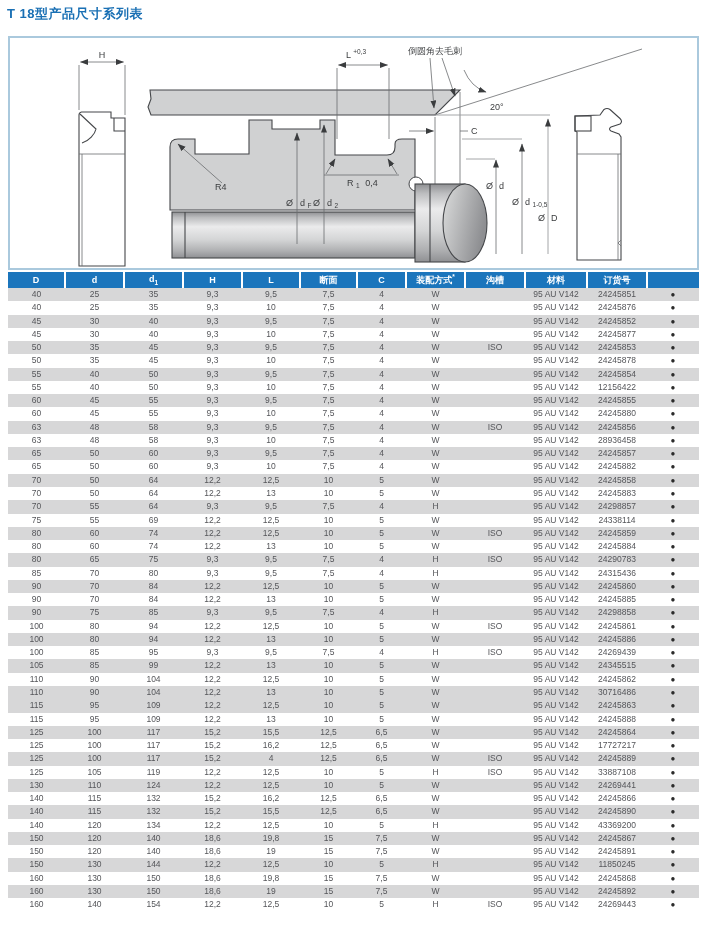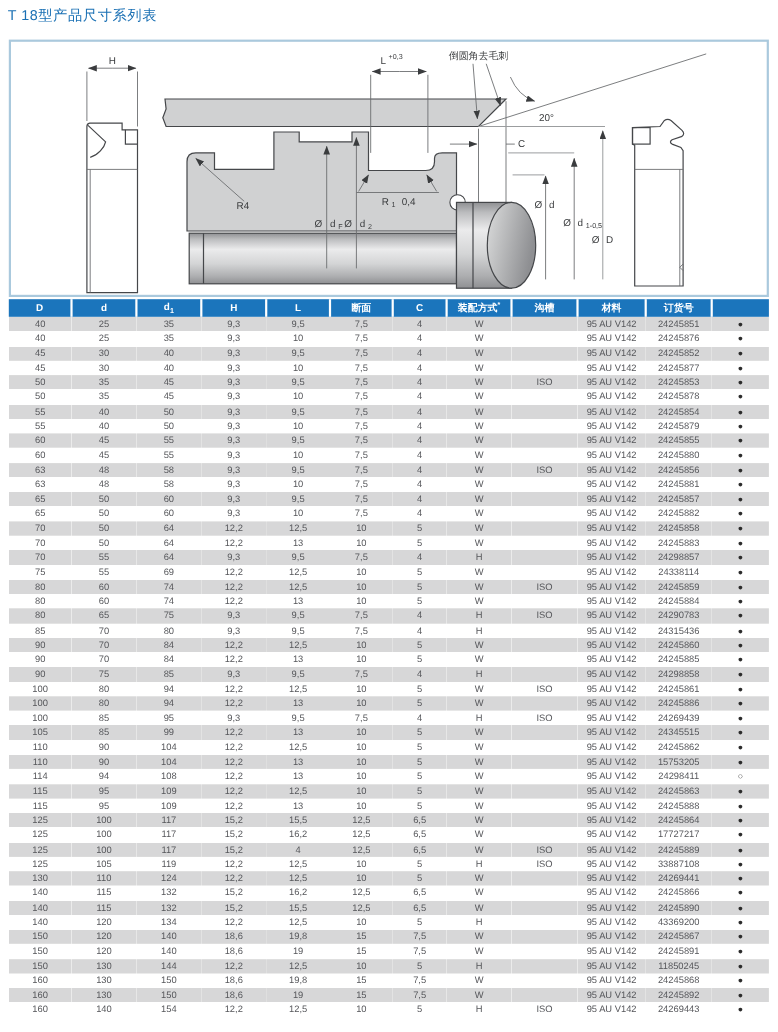--- a/index.html
+++ b/index.html
@@ -1,19 +1,19 @@
 <!DOCTYPE html>
 <html><head>
 <meta charset="utf-8">
 <style>
   html,body{margin:0;padding:0;background:#fff;}
   body{width:707px;height:938px;overflow:hidden;
        font-family:"Liberation Sans","DejaVu Sans",sans-serif;}
   .page{position:relative;width:707px;height:938px;}
-  .page-title{position:absolute;left:7px;top:5px;font-size:13px;font-weight:normal;
+  .page-title{position:absolute;left:7px;top:5px;font-size:13px;font-weight:bold;
               color:#1a70b4;letter-spacing:.5px;}
   .figure-box{position:absolute;left:8px;top:36px;width:687px;height:230px;
               border:2px solid #aac9dd;background:#fff;}
   .figure-box svg{display:block;width:100%;height:100%;}
   .dtext{font-family:"Liberation Sans","DejaVu Sans",sans-serif;font-size:9px;fill:#3a3c3e;}
   .dsub{font-size:6.5px;}
   .dsup{font-size:6.5px;}
   .thin{stroke:#6a6c6e;stroke-width:.8;fill:none;}
   .thin2{stroke:#9a9c9e;stroke-width:.9;fill:none;}
   .outline{stroke:#45474a;stroke-width:1.1;fill:none;}
@@ -325,21 +325,21 @@
           <td>55</td>
           <td>40</td>
           <td>50</td>
           <td>9,3</td>
           <td>10</td>
           <td>7,5</td>
           <td>4</td>
           <td>W</td>
           <td></td>
           <td>95 AU V142</td>
-          <td>24245879</td>
+          <td>12156422</td>
           <td class="dotcell">●</td>
         </tr>
         <tr class="odd">
           <td>60</td>
           <td>45</td>
           <td>55</td>
           <td>9,3</td>
           <td>9,5</td>
           <td>7,5</td>
           <td>4</td>
@@ -381,21 +381,21 @@
           <td>63</td>
           <td>48</td>
           <td>58</td>
           <td>9,3</td>
           <td>10</td>
           <td>7,5</td>
           <td>4</td>
           <td>W</td>
           <td></td>
           <td>95 AU V142</td>
-          <td>24245881</td>
+          <td>28936458</td>
           <td class="dotcell">●</td>
         </tr>
         <tr class="odd">
           <td>65</td>
           <td>50</td>
           <td>60</td>
           <td>9,3</td>
           <td>9,5</td>
           <td>7,5</td>
           <td>4</td>
@@ -647,36 +647,22 @@
           <td>110</td>
           <td>90</td>
           <td>104</td>
           <td>12,2</td>
           <td>13</td>
           <td>10</td>
           <td>5</td>
           <td>W</td>
           <td></td>
           <td>95 AU V142</td>
-          <td>15753205</td>
-          <td class="dotcell">●</td>
-        </tr>
-        <tr class="even">
-          <td>114</td>
-          <td>94</td>
-          <td>108</td>
-          <td>12,2</td>
-          <td>13</td>
-          <td>10</td>
-          <td>5</td>
-          <td>W</td>
-          <td></td>
-          <td>95 AU V142</td>
-          <td>24298411</td>
-          <td class="dotcell">○</td>
+          <td>30716486</td>
+          <td class="dotcell">●</td>
         </tr>
         <tr class="odd">
           <td>115</td>
           <td>95</td>
           <td>109</td>
           <td>12,2</td>
           <td>12,5</td>
           <td>10</td>
           <td>5</td>
           <td>W</td>

